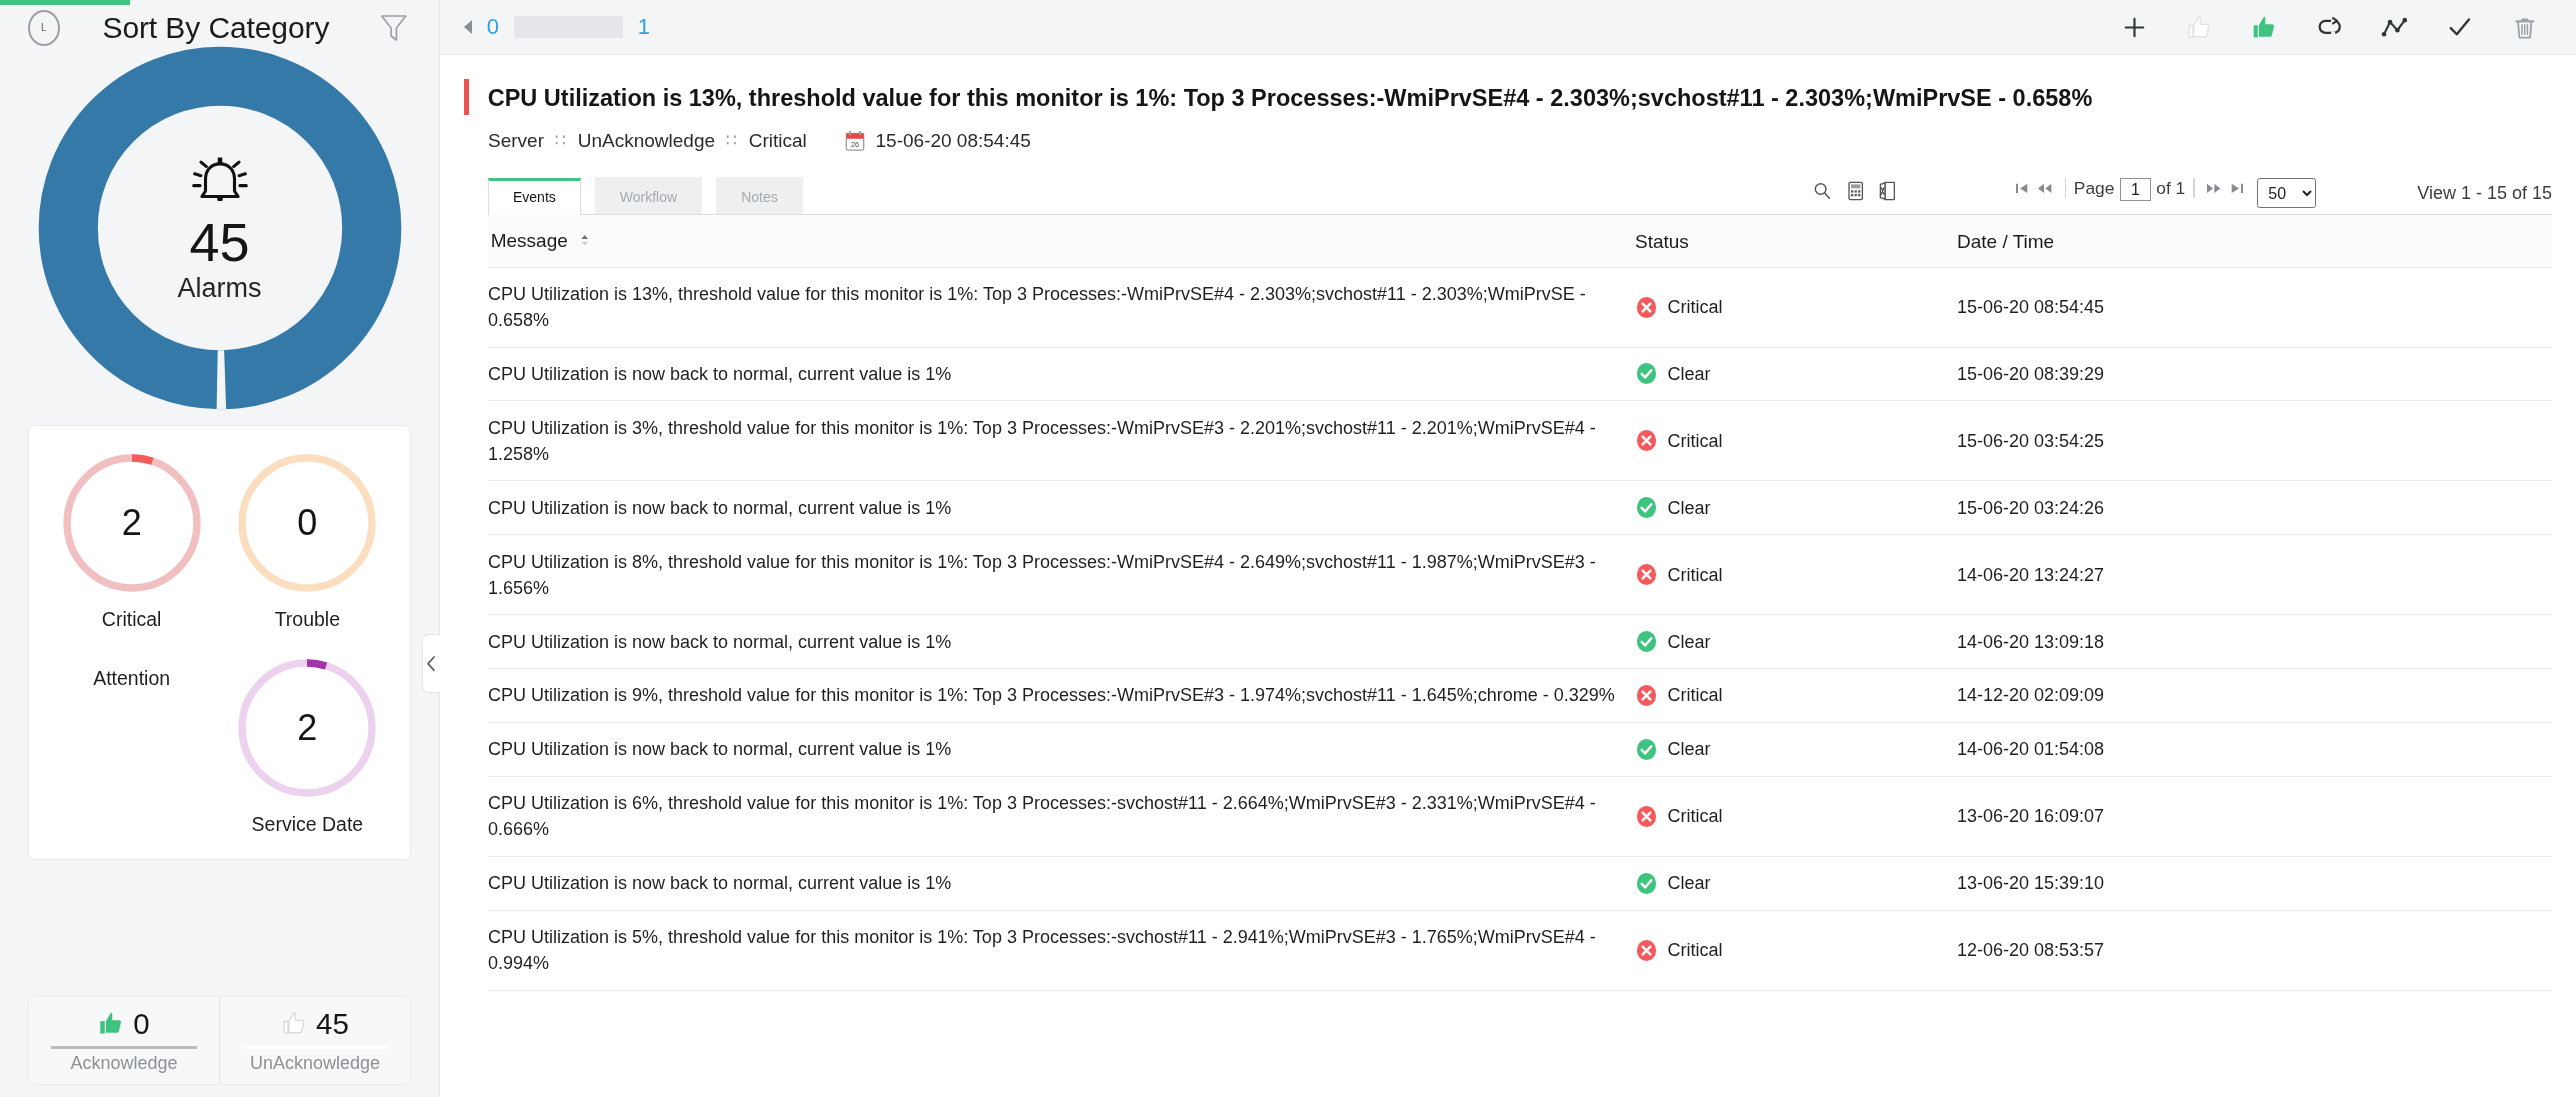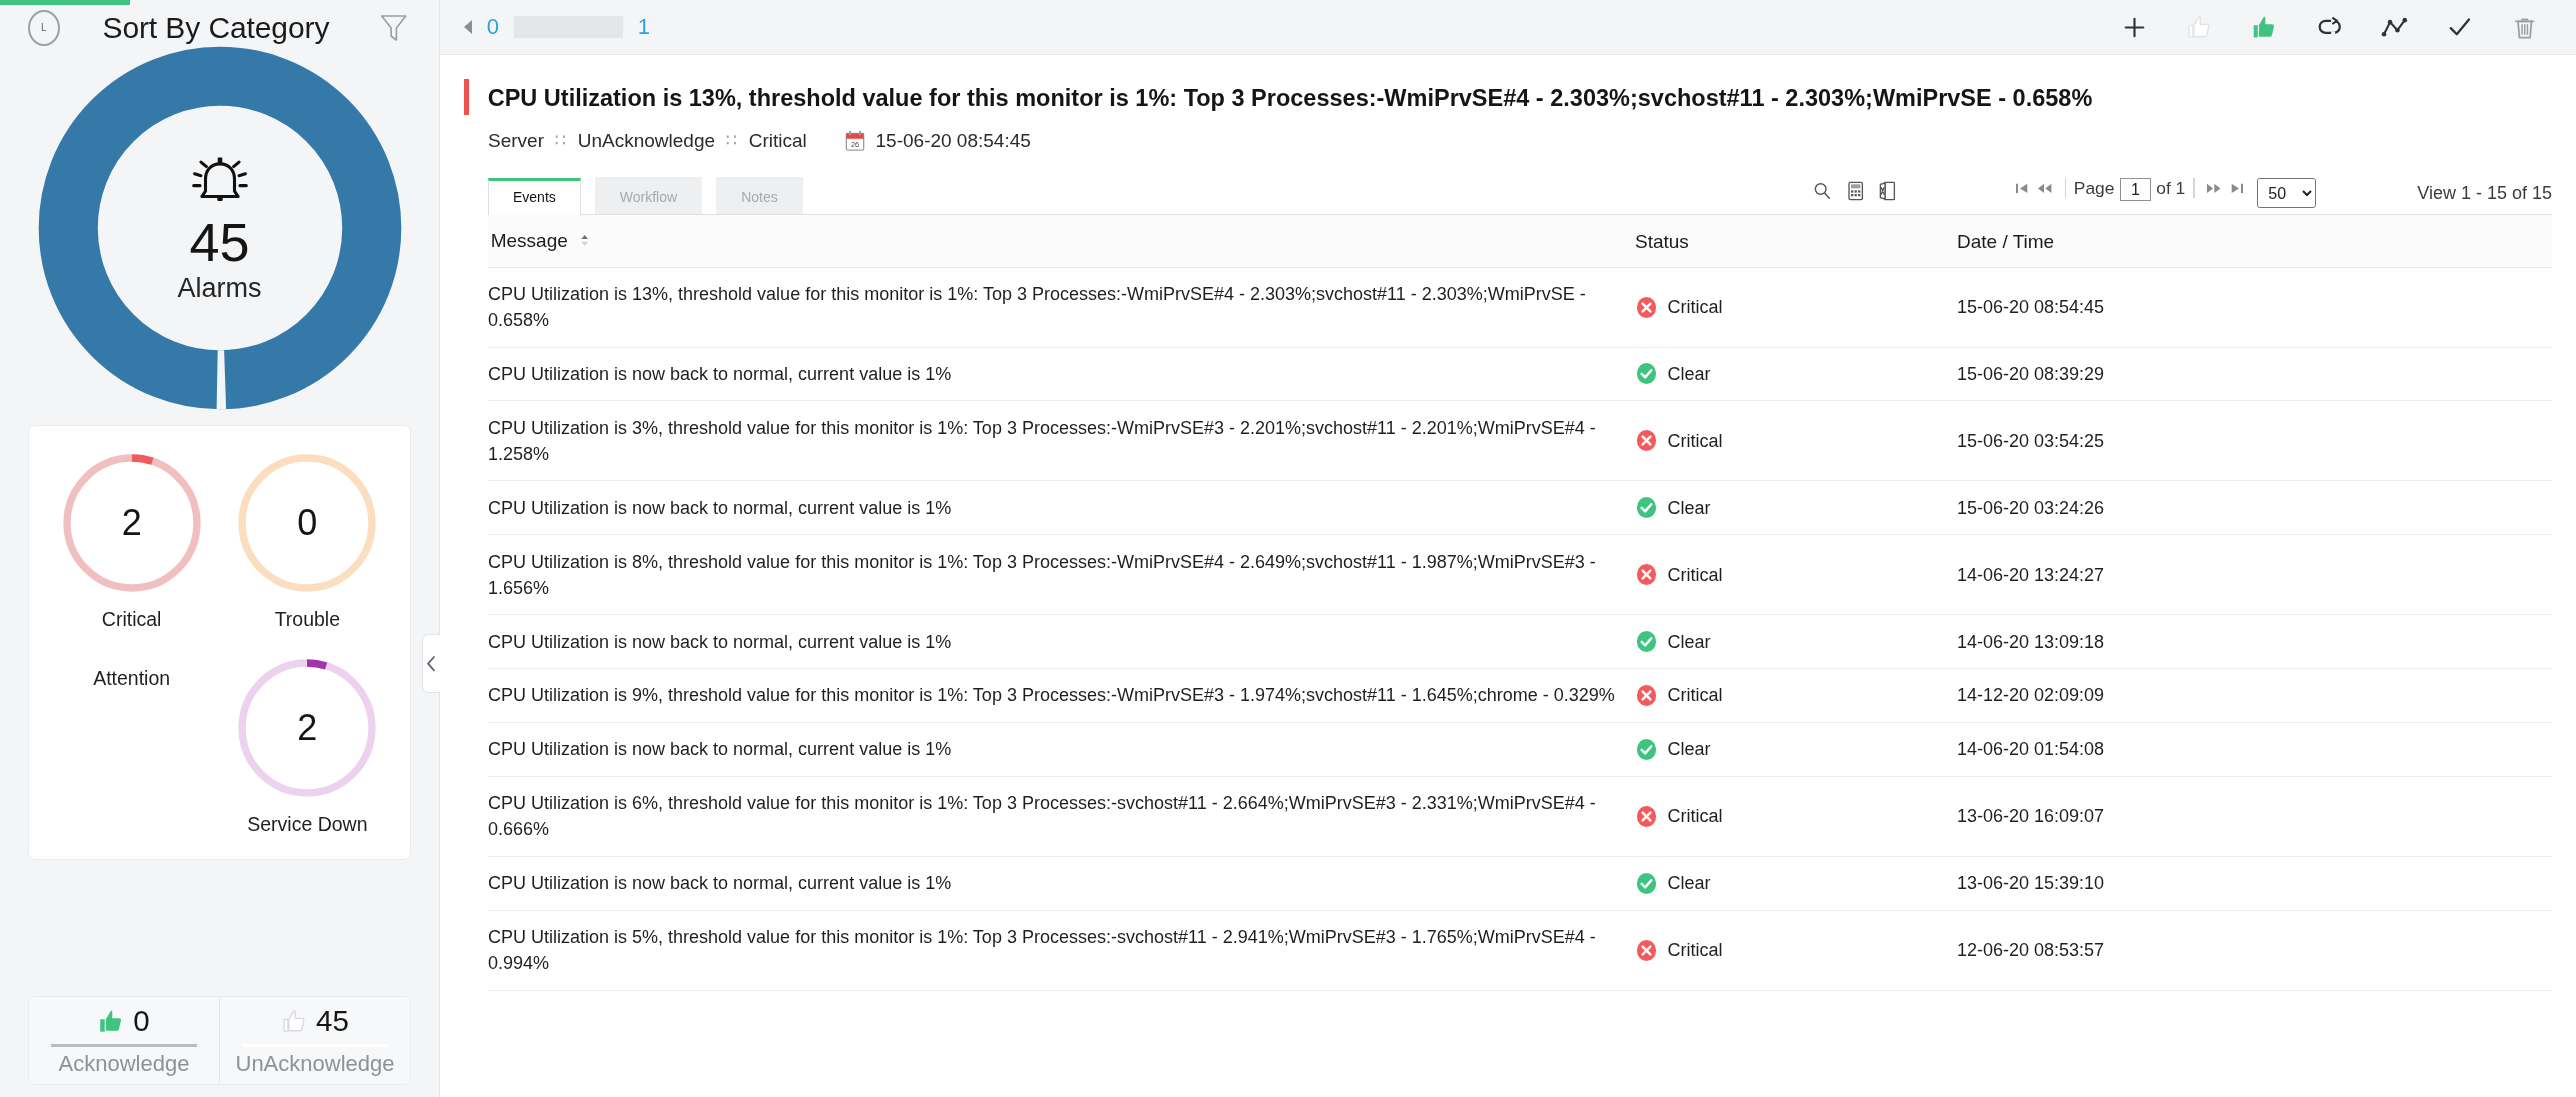--- a/index.html
+++ b/index.html
@@ -85,21 +85,21 @@
   .ack-half {
     flex: 1; display: flex; flex-direction: column; align-items: center;
     justify-content: center; position: relative;
   }
   .ack-half + .ack-half { border-left: 0.7px solid #e4e6e8; }
   .ack-top { display: flex; align-items: center; gap: 8px; }
   .thumb { width: 27px; height: 27px; }
   .ack-num { font-size: 29.5px; color: #161616; }
   .ack-rule { width: 146px; height: 3.4px; background: #b9bcbf; margin: 5.4px 0 4px; }
   .ack-rule.light { background: #ffffff; }
-  .ack-label { font-size: 22px; color: #8d9296; }
+  .ack-label { font-size: 18px; color: #8d9296; }
 
   
   .collapse-handle {
     position: absolute; right: -0.7px; top: 634px;
     width: 17.4px; height: 59px; background: #fff;
     border: 0.7px solid #e3e5e8; border-right: none;
     border-radius: 6.7px 0 0 6.7px;
     display: flex; align-items: center; justify-content: center;
     z-index: 5;
   }
@@ -270,21 +270,21 @@
       </div>
 
       <div class="cat-cell">
         <div class="cat-ring">
           <svg width="146" height="146" viewBox="0 0 218 218">
             <circle cx="109" cy="109" r="97" fill="none" stroke="#ecd2ee" stroke-width="11"></circle>
             <circle cx="109" cy="109" r="97" fill="none" stroke="#a332ab" stroke-width="11" stroke-dasharray="29 580" transform="rotate(-90 109 109)"></circle>
           </svg>
           <div class="cat-num">2</div>
         </div>
-        <div class="cat-label">Service Down</div>
+        <div class="cat-label">Service Date</div>
       </div>
 
     </div>
 
     <div class="ack-card">
       <div class="ack-half">
         <div class="ack-top">
           <svg class="thumb" viewBox="0 0 24 24">
             <path d="M2 10h4v11H2z" fill="#3ec47f"></path>
             <path d="M7 10l4.2-7.2c.4-.7 1.5-.4 1.5.4V9h6.1c1.1 0 1.9 1 1.6 2l-1.9 8c-.2.8-.9 1.3-1.7 1.3H7z" fill="#3ec47f"></path>

